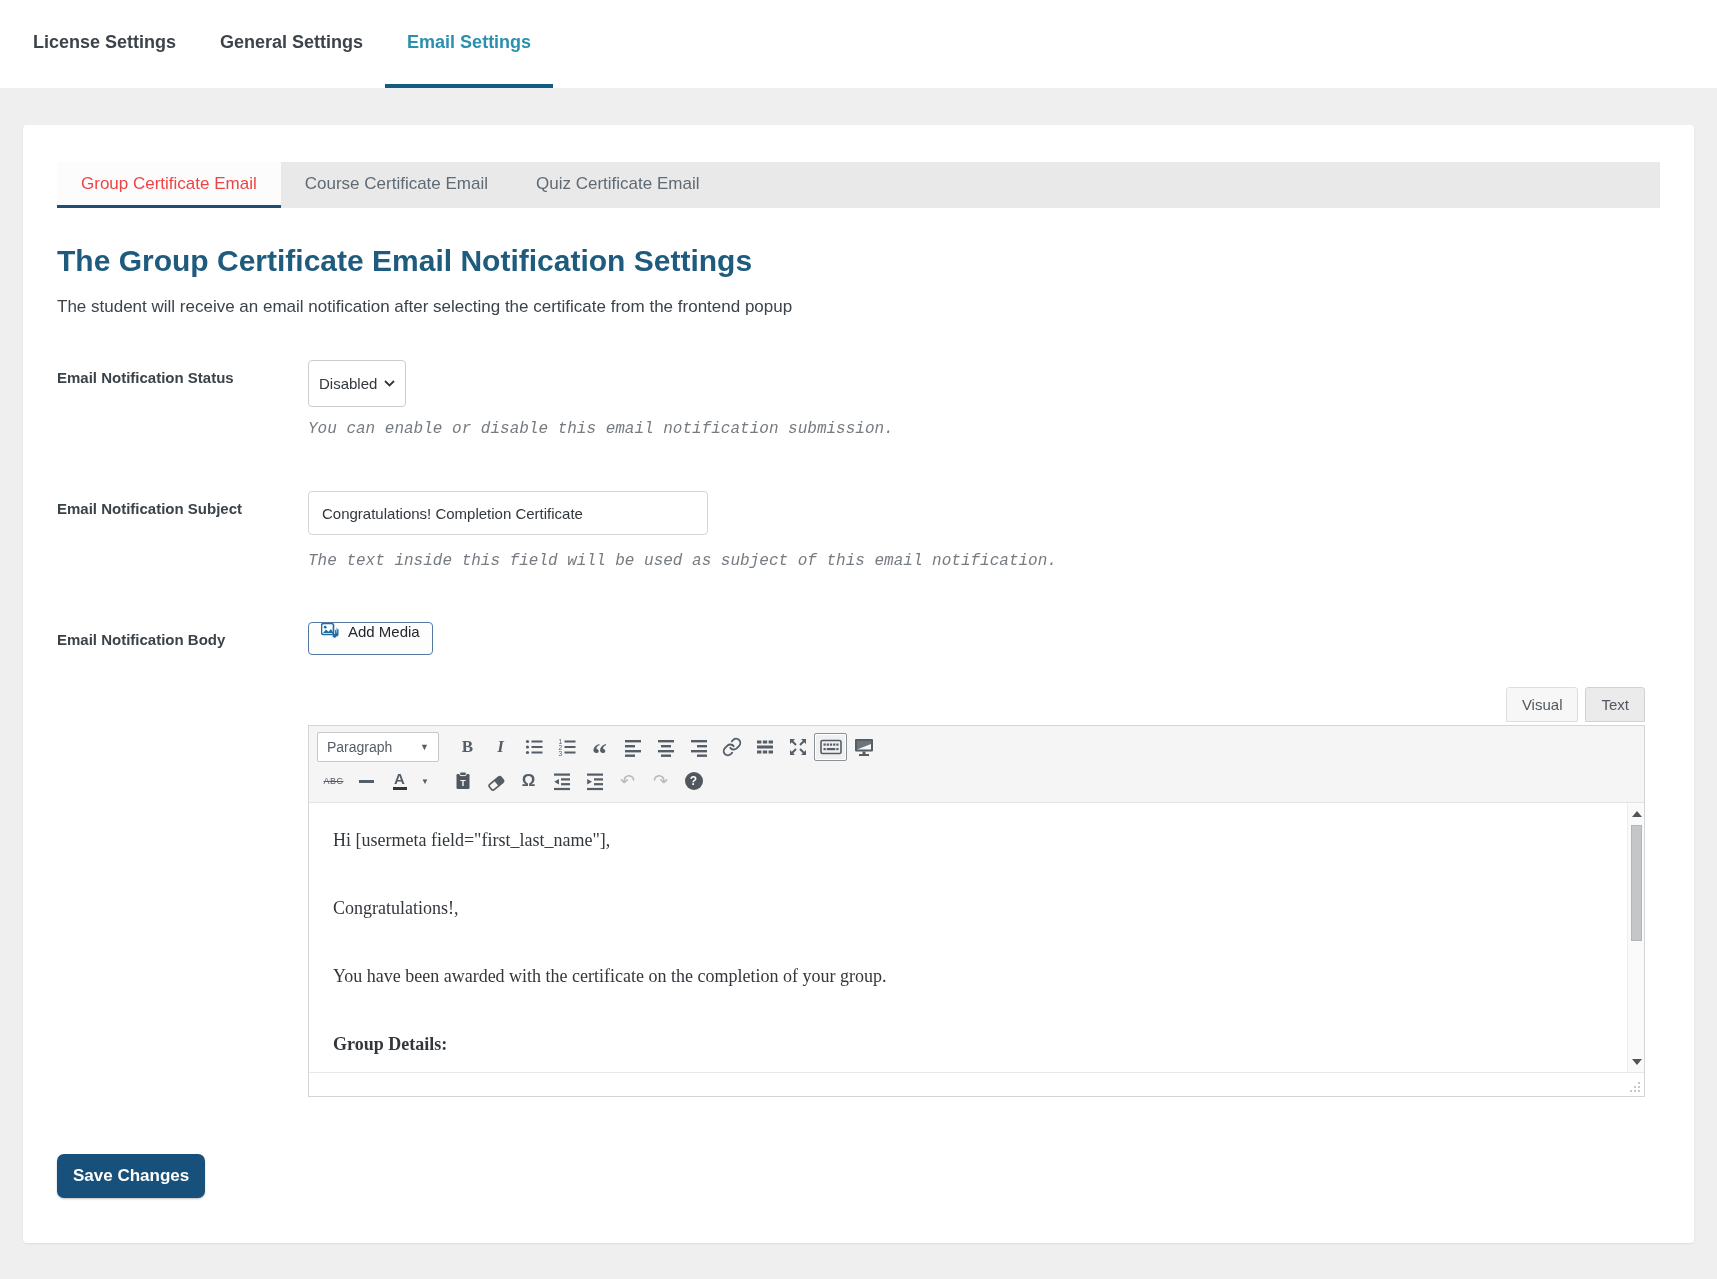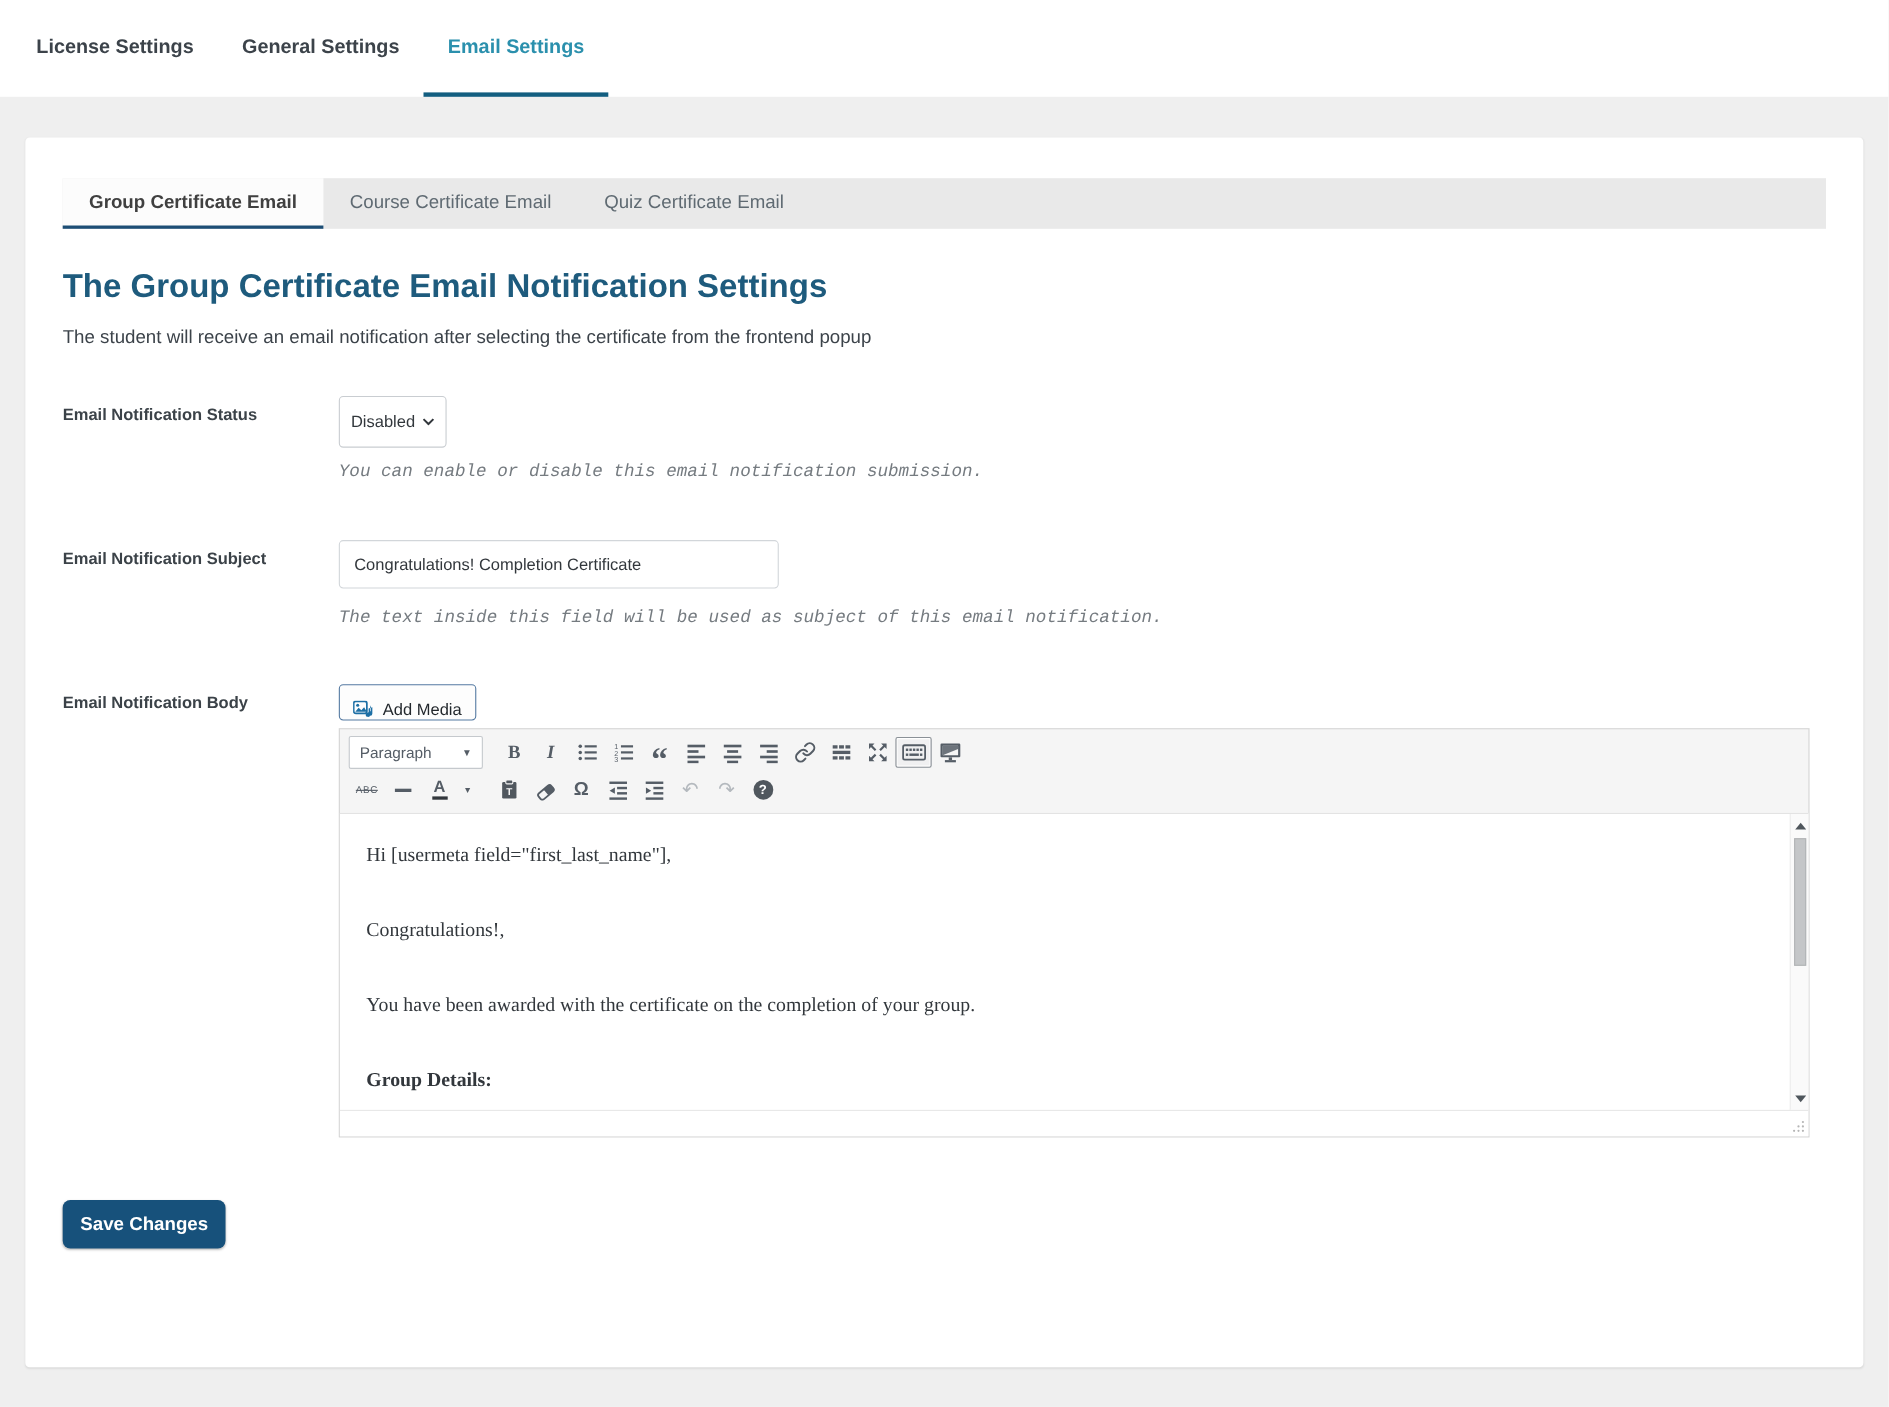--- a/index.html
+++ b/index.html
@@ -16,42 +16,42 @@
              color:#3c434a; cursor:pointer; border-bottom:4px solid transparent; }
   .top-tab.active { color:#2b90ad; border-bottom-color:#135e80; }
 
   
   .card { width:1671px; margin:37px 23px 0; background:#fff; border-radius:4px;
           box-shadow:0 1px 2px rgba(0,0,0,.08); padding:37px 34px 32px; min-height:1118px; }
 
   .subtabs { display:flex; background:#e9e9e9; height:46px; }
   .subtab { display:flex; align-items:center; padding:0 24px; font-size:17px; color:#5f6a72; cursor:pointer;
             border-bottom:3px solid transparent; }
-  .subtab.active { background:#fcfcfc; color:#404040; font-weight:700; border-bottom-color:#1d4e75; }
+  .subtab.active { background:#fcfcfc; color:#ef4444; font-weight:400; border-bottom-color:#1d4e75; }
 
   h1.page-title { margin:36px 0 0; font-size:30px; font-weight:700; color:#1e5b7d; }
   .page-subtitle { margin:19px 0 0; font-size:17px; color:#3c434a; }
 
   
   .form-row { display:flex; }
   .row-status  { margin-top:43px; }
   .row-subject { margin-top:53px; }
   .row-body    { margin-top:52px; }
   .form-label { width:251px; flex:0 0 251px; font-size:15px; font-weight:700; color:#3b4248; padding-top:9px; }
 
   .select-box { display:inline-flex; align-items:center; gap:7px; height:47px; padding:0 10px;
                 border:1px solid #c9cdd1; border-radius:4px; background:#fff; font-size:15px; color:#32373c; cursor:pointer; }
   .help-text { margin-top:13px; font-style:italic; color:#757b80; font-size:16px;font-family:Liberation Mono, monospace; }
   .text-input { width:400px; height:44px; border:1px solid #d2d6da; border-radius:4px; padding:0 13px;
                 font-size:15px; color:#32373c; background:#fff; font-family:"Liberation Sans", sans-serif; }
   .row-subject .help-text { margin-top:17px; }
 
   
   .editor-col { width:1337px; }
-  .add-media-btn { display:inline-flex; align-items:flex-end; gap:8px; height:33px; padding:0 12px;
+  .add-media-btn { display:inline-flex; align-items:flex-start; gap:8px; height:33px; padding:0 12px;
                    background:#fdfdfd; border:1px solid #557aa2; border-radius:4px; font-size:15px;
                    color:#23282d; cursor:pointer; }
   .switch-row { display:flex; justify-content:flex-end; gap:7px; margin-top:32px; }
   .switch-btn { height:35px; padding:0 15px; font-size:15px; color:#50575e; border:1px solid #d0d3d6;
                 background:#ebebec; border-radius:3px 3px 0 0; cursor:pointer; font-family:inherit; }
   .switch-btn.active { background:#f7f7f7; border-color:#dcdfe2; }
 
   .editor-frame { border:1px solid #d5d5d5; margin-top:3px; background:#f5f5f5; }
   .tb-row { display:flex; align-items:center; padding:6px 8px 4px; }
   .tb-row.second { padding-top:1px; padding-bottom:7px; }
@@ -149,20 +149,24 @@
       <button class="add-media-btn">
         <svg width="19" height="17" viewBox="0 0 19 17">
           <rect x="0.5" y="0.5" width="12" height="11" rx="2" fill="none" stroke="#1d6fa5" stroke-width="1.6"></rect>
           <circle cx="4.2" cy="4.2" r="1.4" fill="#1d6fa5"></circle>
           <path d="M2 10l3-3.5 2.5 2.2L10 6l2.5 4z" fill="#1d6fa5"></path>
           <path d="M15.5 5.5v7.2a2 2 0 1 1-1.4-1.9V7l3.4-1v5.6a2 2 0 1 1-1.4-1.9V4.2z" fill="#1d6fa5"></path>
         </svg>
         <span>Add Media</span>
       </button>
 
+      <div class="switch-row">
+        <button class="switch-btn active">Visual</button>
+        <button class="switch-btn">Text</button>
+      </div>
 
       <div class="editor-frame">
 
         <div class="tb-row">
           <div class="format-select">
             <span>Paragraph</span>
             <span class="fs-caret">▼</span>
           </div>
           <button class="tb-btn">
             <span class="gB">B</span>

